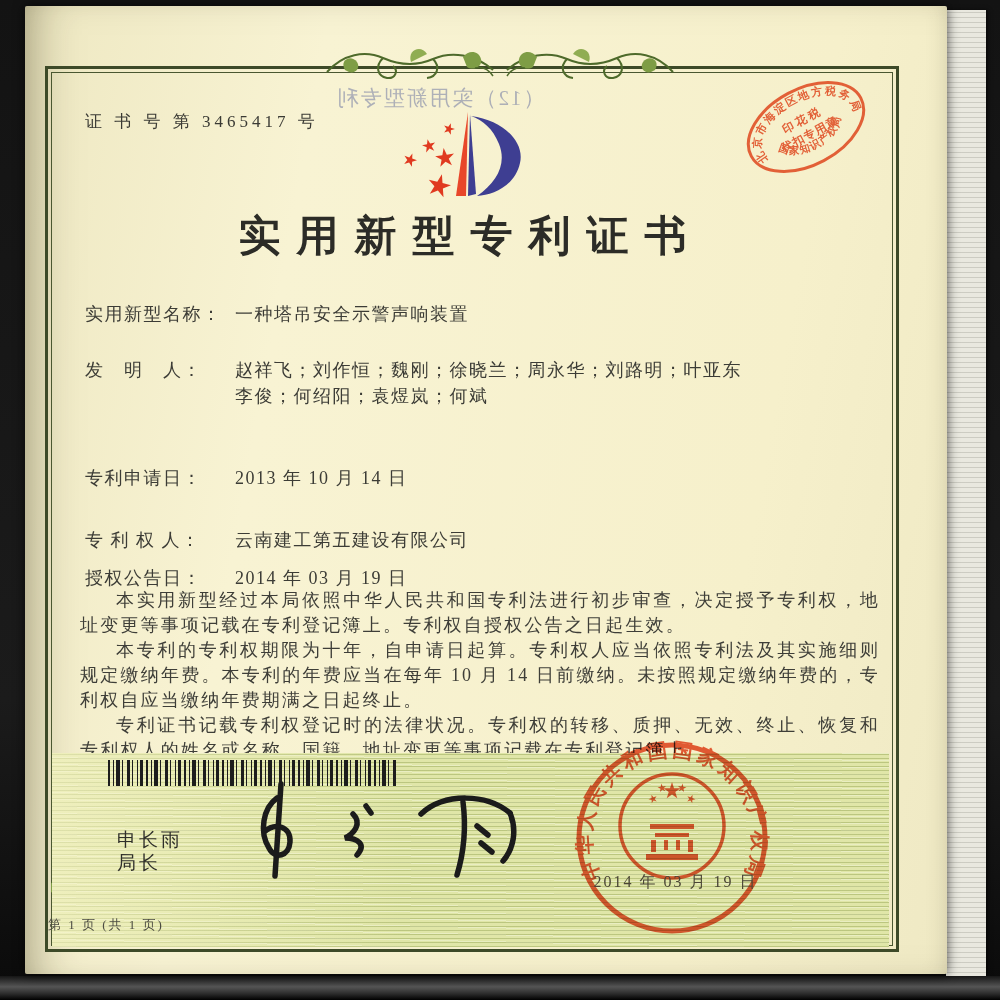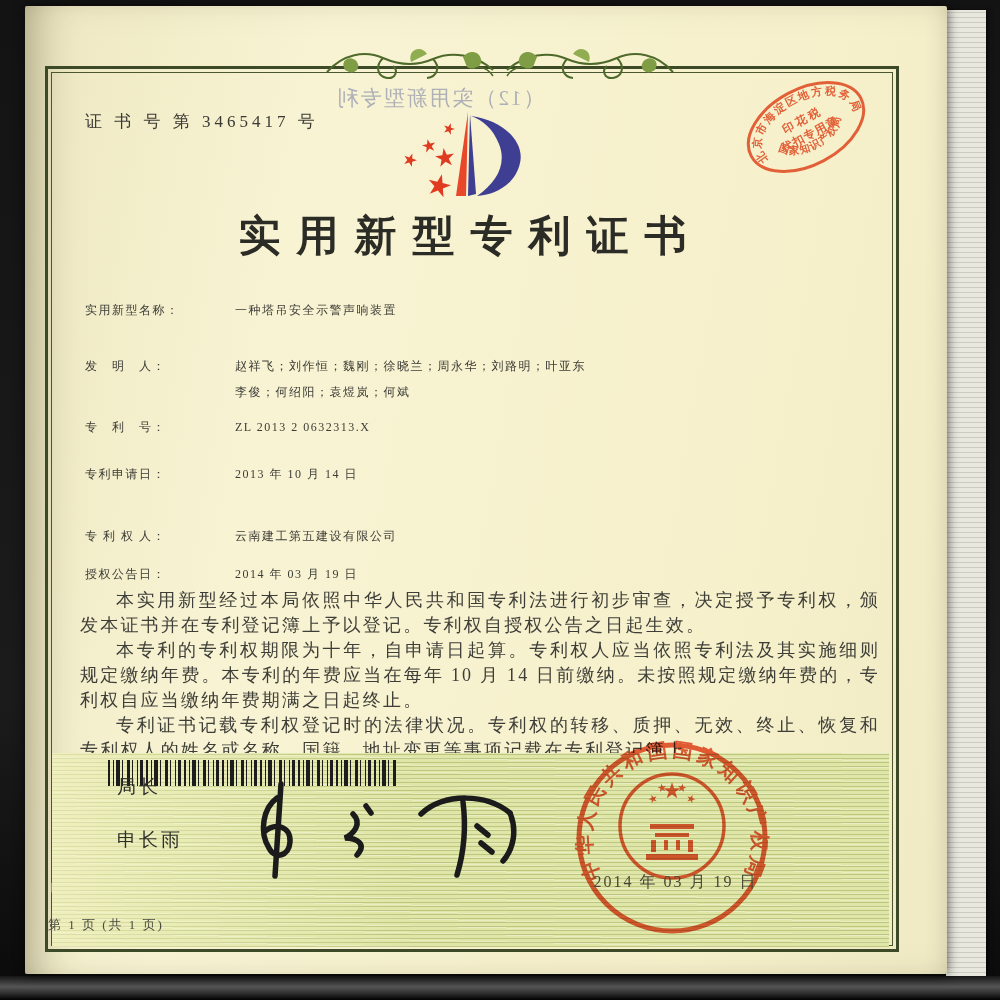--- a/index.html
+++ b/index.html
@@ -29,34 +29,34 @@
      background-image:
        linear-gradient(90deg,rgba(250,246,205,.55),rgba(250,246,205,0) 42%),
        repeating-linear-gradient(0deg,rgba(128,146,62,.38) 0 1px,rgba(255,255,255,0) 1px 4px),
        repeating-linear-gradient(1.2deg,rgba(255,255,252,.30) 0 1px,rgba(255,255,255,0) 1px 7px);}
   .cert-number{position:absolute;left:60px;top:104px;font-size:17px;letter-spacing:4px;color:#3a3a34;text-align:right;}
   .showthrough{position:absolute;left:250px;top:78px;width:330px;text-align:center;
      font-size:21px;color:rgba(100,110,158,.5);transform:scaleX(-1);filter:blur(.4px);letter-spacing:2px;}
   .logo{position:absolute;left:360px;top:96px;}
   .title{position:absolute;left:15px;top:202px;width:845px;text-align:center;
      font-size:42px;font-weight:bold;letter-spacing:16px;color:#2c2c27;text-indent:16px;}
-  .field{position:absolute;left:60px;width:800px;font-size:12px;color:#3c3c36;letter-spacing:1.5px;}
+  .field{position:absolute;left:60px;width:800px;font-size:18px;color:#3c3c36;letter-spacing:1.5px;}
   .field .lab{display:inline-block;width:150px;}
   .f1{top:296px}.f2{top:352px}.f2b{top:378px;left:210px}.f3{top:413px}.f4{top:460px}.f5{top:522px}.f6{top:560px}
   .paras{position:absolute;left:55px;top:582px;width:800px;font-size:18px;line-height:25px;
      letter-spacing:2.2px;color:#3e3e38;text-align:justify;}
   .paras p{margin:0;text-indent:2em;}
   .barcode{position:absolute;left:83px;top:754px;width:288px;height:26px;
      background:repeating-linear-gradient(90deg,
       #1d1d1d 0 2px,transparent 2px 5px,#1d1d1d 5px 6px,transparent 6px 8px,
       #1d1d1d 8px 12px,transparent 12px 14px,#1d1d1d 14px 15px,transparent 15px 19px,
       #1d1d1d 19px 22px,transparent 22px 24px,#1d1d1d 24px 25px,transparent 25px 29px,
       #1d1d1d 29px 30px,transparent 30px 32px,#1d1d1d 32px 35px,transparent 35px 38px);}
   .director{position:absolute;left:92px;font-size:19px;color:#2f2f2a;letter-spacing:3px;}
-  .d1{top:768px}.d2{top:821px}
+  .d1{top:844px}.d2{top:821px}
   .signature{position:absolute;left:200px;top:772px;}
   .seal-bottom{position:absolute;left:542px;top:732px;mix-blend-mode:multiply;opacity:.92;}
   .seal-top{position:absolute;left:681px;top:46px;mix-blend-mode:multiply;opacity:.9;}
   .seal-date{position:absolute;left:548px;top:866px;width:205px;text-align:center;
      font-size:16px;color:#4b4636;letter-spacing:2px;z-index:5;}
   .footer{position:absolute;left:23px;top:910px;width:845px;text-align:left;
      font-size:13px;color:#4c4c42;letter-spacing:2px;z-index:5;}
   .orn-top{position:absolute;left:300px;top:34px;}
   .orn-bl{position:absolute;left:26px;top:852px;transform:scaleX(-1);}
   .orn-br{position:absolute;left:776px;top:852px;}
@@ -130,27 +130,26 @@
         <text class="ovalcenter" x="0" y="-4">印花税</text>
         <text class="ovalcenter2" x="0" y="12">代扣专用章</text>
       </g>
     </svg>
 
     <div class="title">实用新型专利证书</div>
 
     <div class="field f1"><span class="lab">实用新型名称：</span><span>一种塔吊安全示警声响装置</span></div>
     <div class="field f2"><span class="lab">发　明　人：</span><span>赵祥飞；刘作恒；魏刚；徐晓兰；周永华；刘路明；叶亚东</span></div>
     <div class="field f2b">李俊；何绍阳；袁煜岚；何斌</div>
-    <div class="field f3"><span class="lab">专　利　号：</span><span>ZL 2013 2 0632313.X</span></div>
     <div class="field f4"><span class="lab">专利申请日：</span><span>2013 年 10 月 14 日</span></div>
     <div class="field f5"><span class="lab">专 利 权 人：</span><span>云南建工第五建设有限公司</span></div>
     <div class="field f6"><span class="lab">授权公告日：</span><span>2014 年 03 月 19 日</span></div>
 
     <div class="paras">
-      <p>本实用新型经过本局依照中华人民共和国专利法进行初步审查，决定授予专利权，颁发本证书并在专利登记簿上予以登记。专利权自授权公告之日起生效。</p>
+      <p>本实用新型经过本局依照中华人民共和国专利法进行初步审查，决定授予专利权，地址变更等事项记载在专利登记簿上。专利权自授权公告之日起生效。</p>
       <p>本专利的专利权期限为十年，自申请日起算。专利权人应当依照专利法及其实施细则规定缴纳年费。本专利的年费应当在每年 10 月 14 日前缴纳。未按照规定缴纳年费的，专利权自应当缴纳年费期满之日起终止。</p>
       <p>专利证书记载专利权登记时的法律状况。专利权的转移、质押、无效、终止、恢复和专利权人的姓名或名称、国籍、地址变更等事项记载在专利登记簿上。</p>
     </div>
 
     <div class="band"></div>
     <div class="barcode"></div>
     <div class="director d1">局长</div>
     <div class="director d2">申长雨</div>
 
     <svg class="signature" width="310" height="105" viewBox="0 0 310 105">

